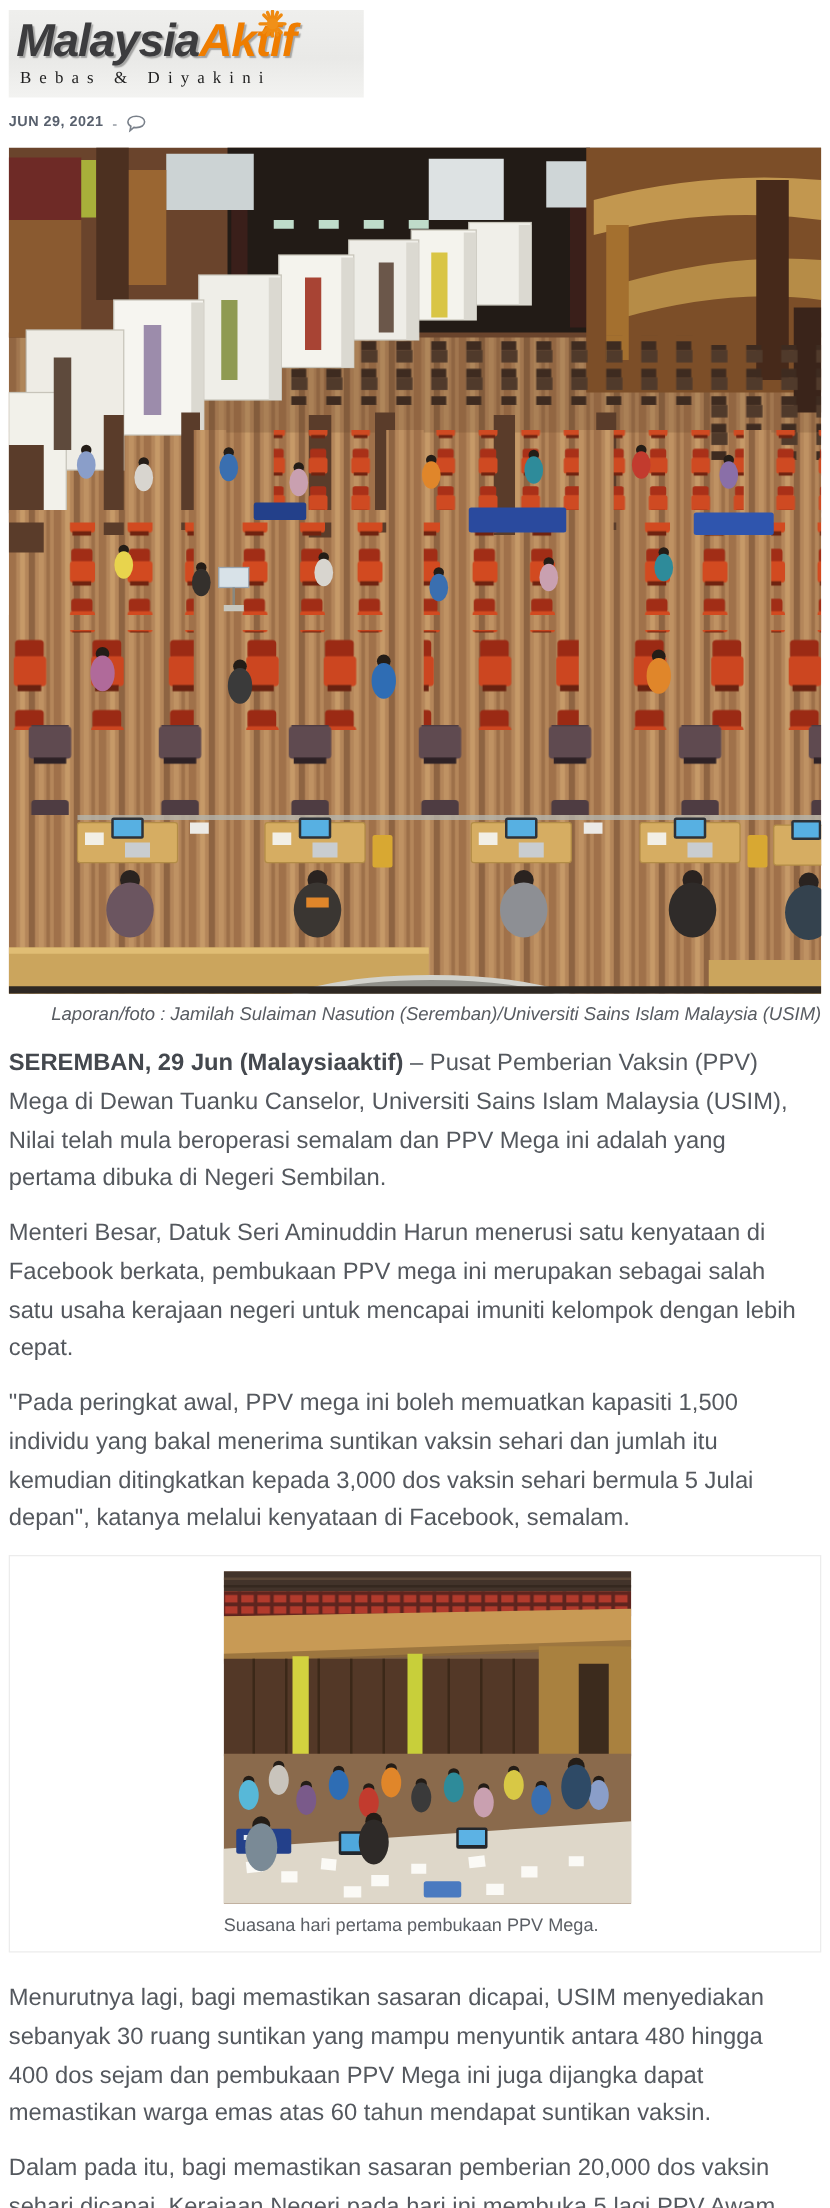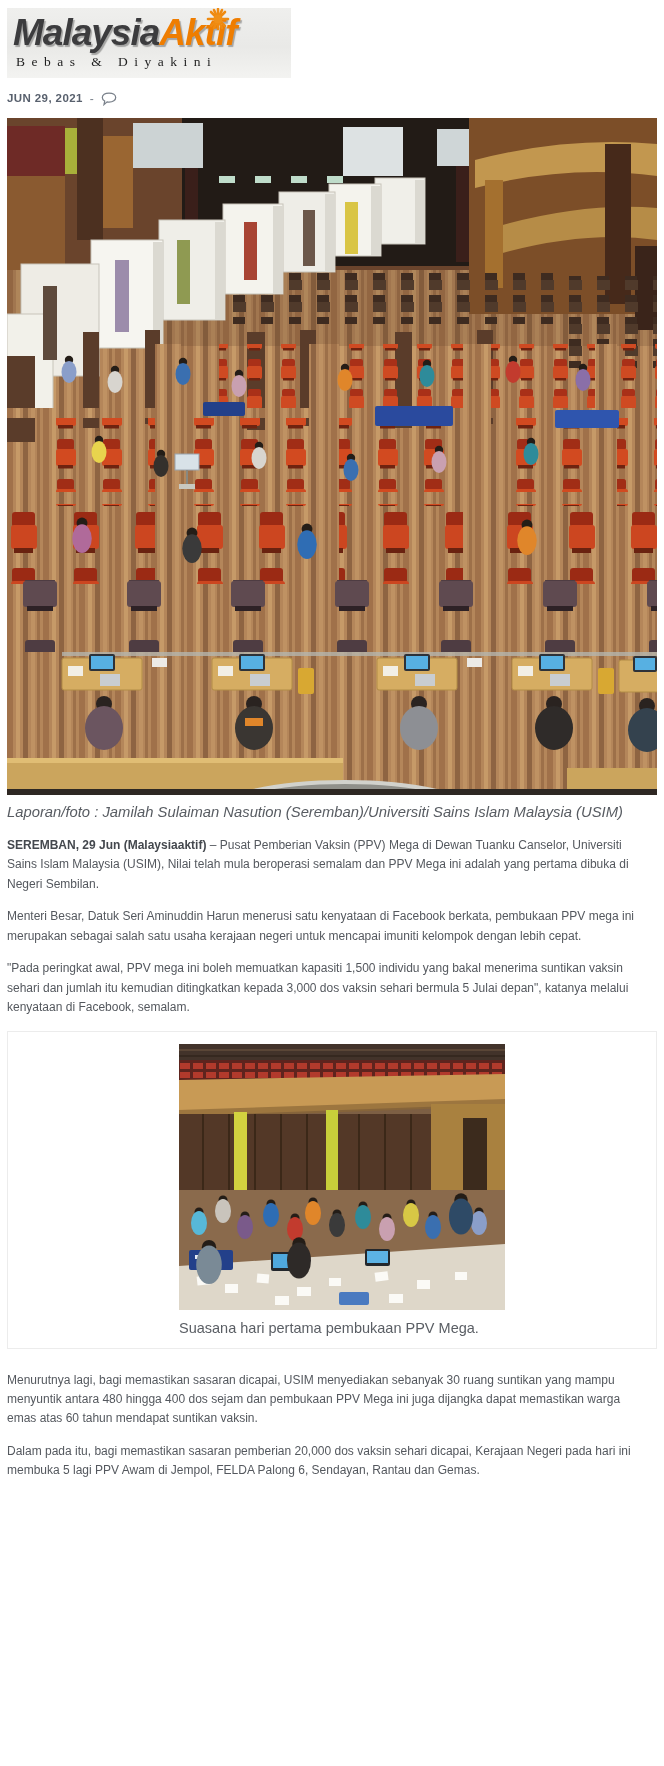--- a/index.html
+++ b/index.html
@@ -16,22 +16,22 @@
   
   .article{padding:0 7px;}
   h1{margin:17px 0 0;font-size:29px;line-height:1.24;font-weight:700;color:#16161e;letter-spacing:-.3px;max-width:600px;}
   .meta{margin-top:14px;display:flex;align-items:flex-start;gap:7px;color:#58606d;}
   .meta .date{font-size:11.5px;font-weight:700;letter-spacing:.4px;}
   .meta .sep{font-size:12px;color:#7a828c;}
   .meta .comments{display:inline-flex;align-items:center;cursor:pointer;}
   figure{margin:0;padding:0;}
   .hero{margin:12px 0 0;}
   .hero svg,.inline-photo{display:block;}
-  .caption{font-style:italic;font-size:14.8px;color:#585c62;margin:9px 0 16px;}
-  .body-para{font-size:12px;line-height:1.62;color:#54585e;margin:0 0 13px;max-width:630px;}
+  .caption{font-style:italic;font-size:14.8px;color:#585c62;margin:9px 0 16px;text-align:right;}
+  .body-para{font-size:19px;line-height:1.62;color:#54585e;margin:0 0 13px;max-width:630px;}
   .body-para strong{color:#44484e;}
   .inline-figure{border:1px solid #ececec;padding:12px;margin:6px 0 22px;}
   .inline-inner{width:306px;margin:0 auto;}
   .inline-figure figcaption{font-size:14.5px;color:#5a5e64;margin-top:10px;}
 </style>
 </head>
 <body>
 
 <div class="page">
 

